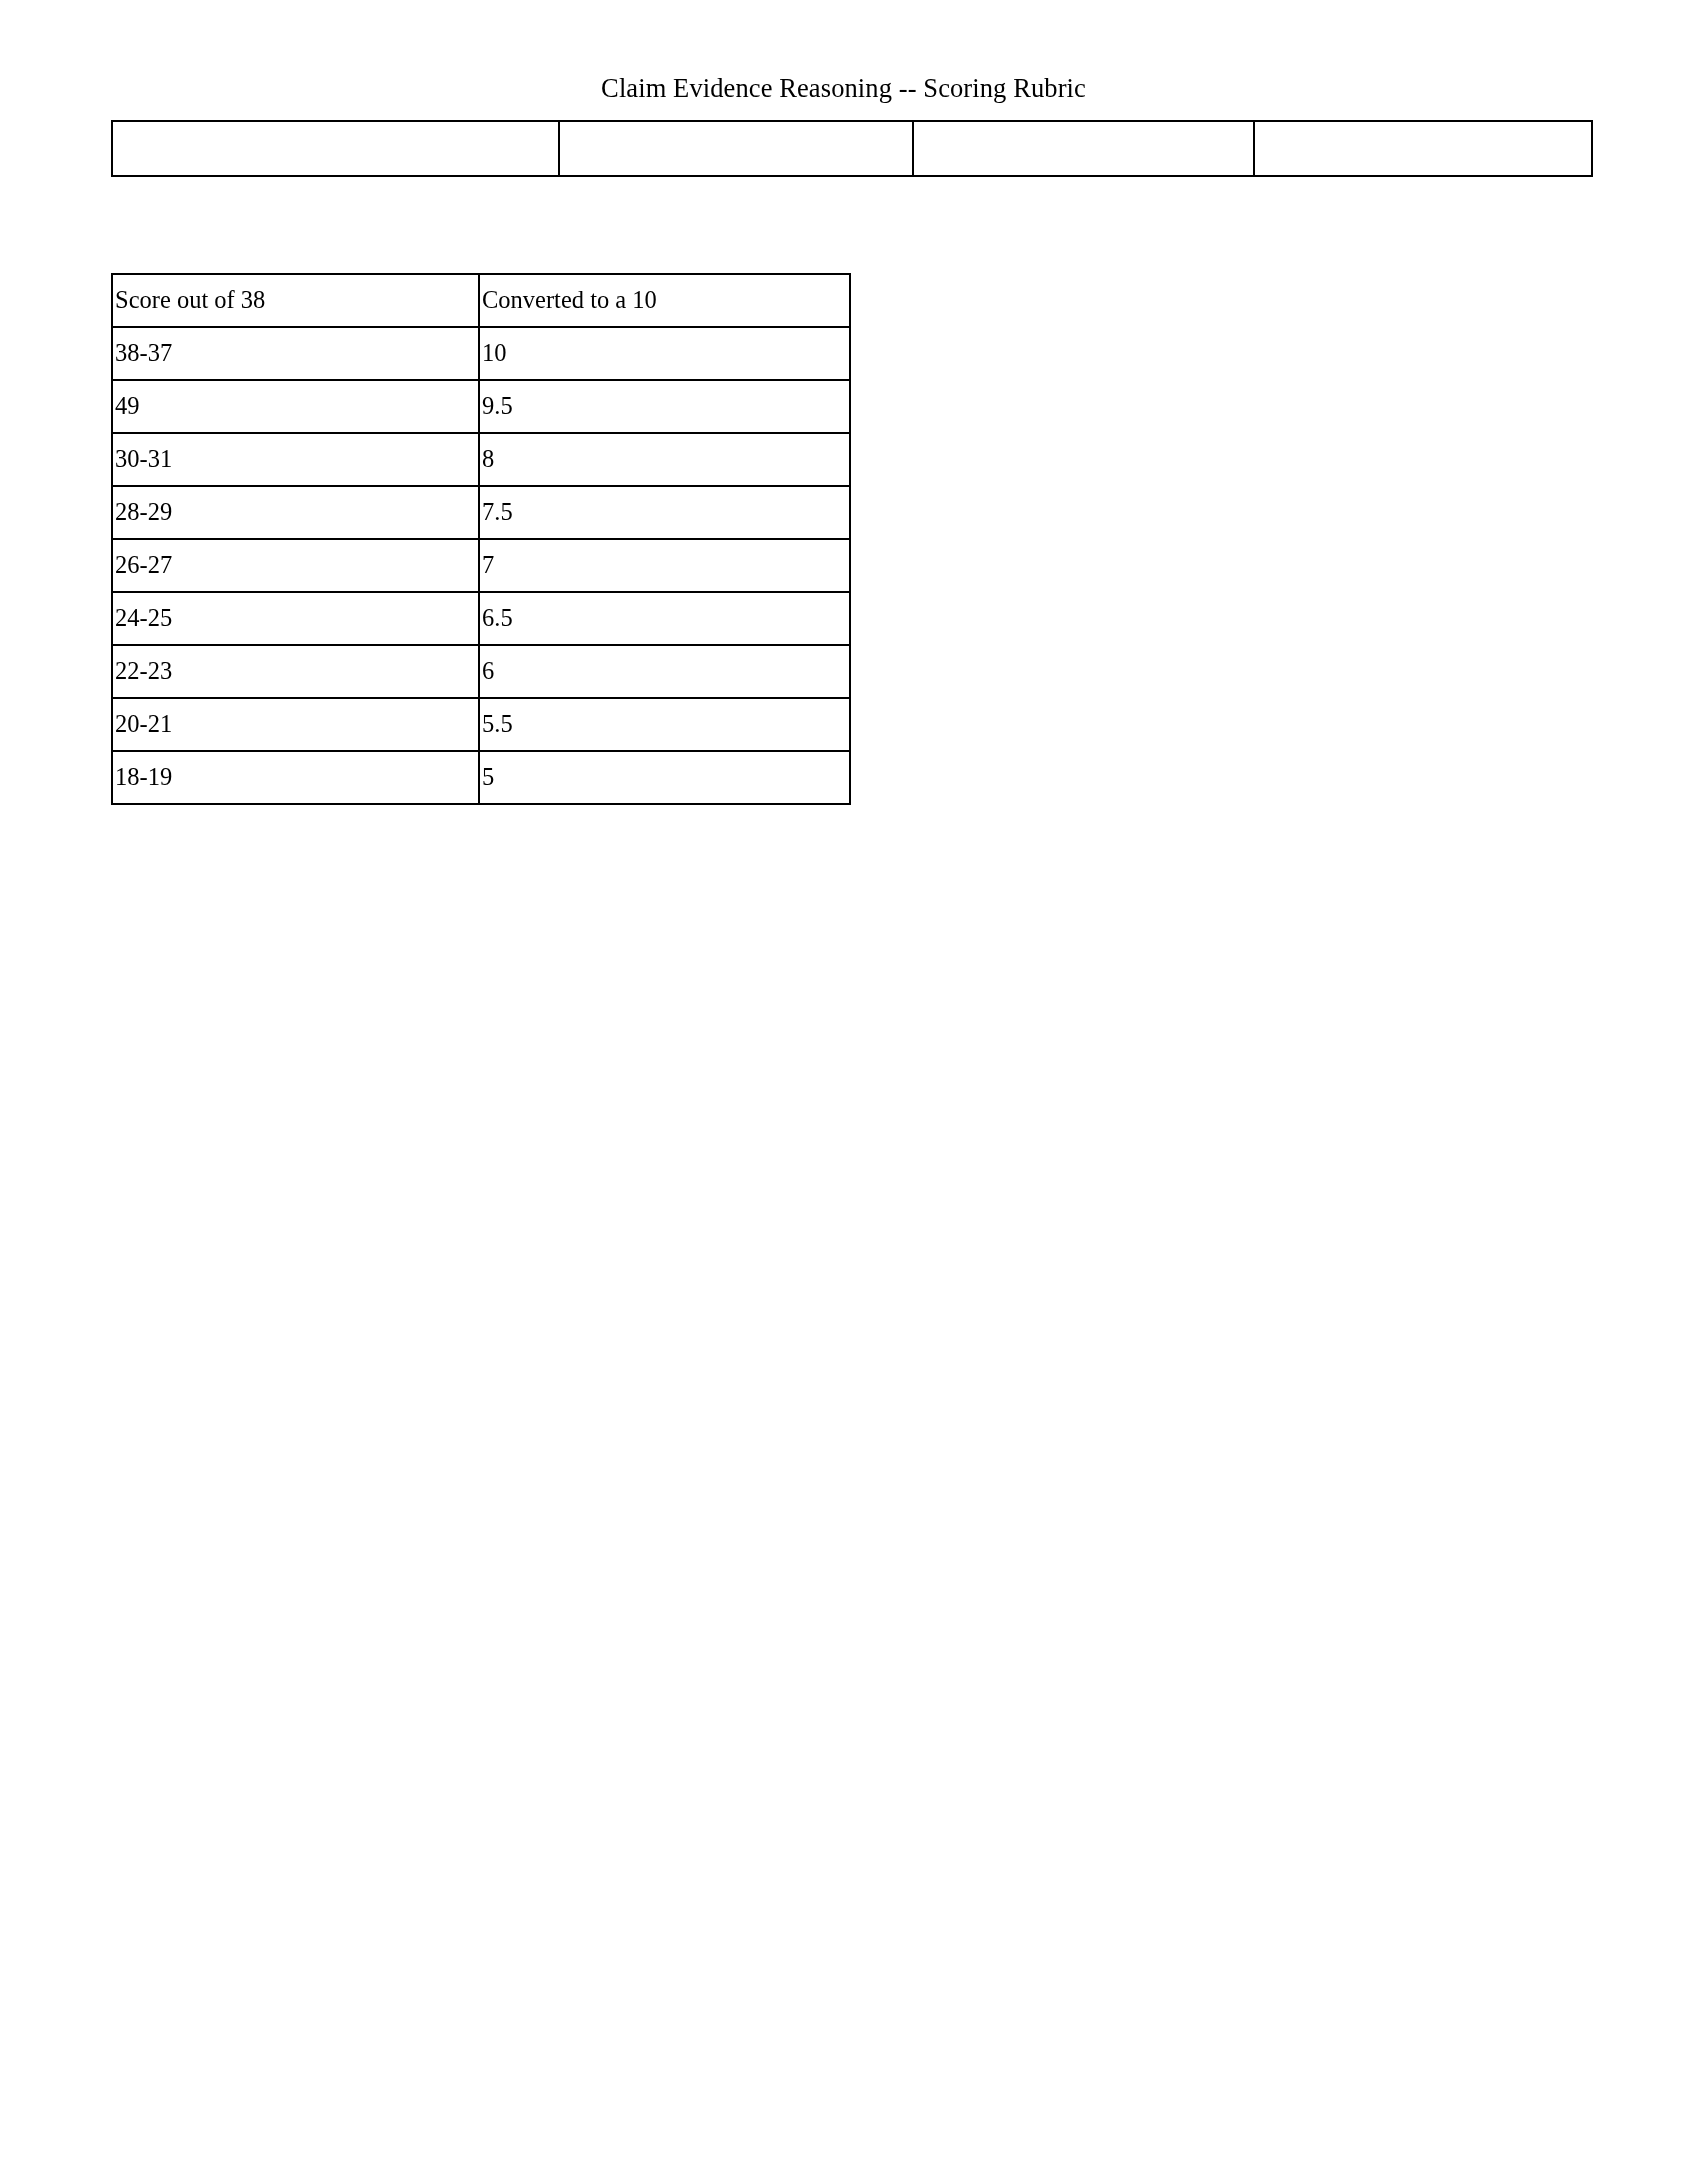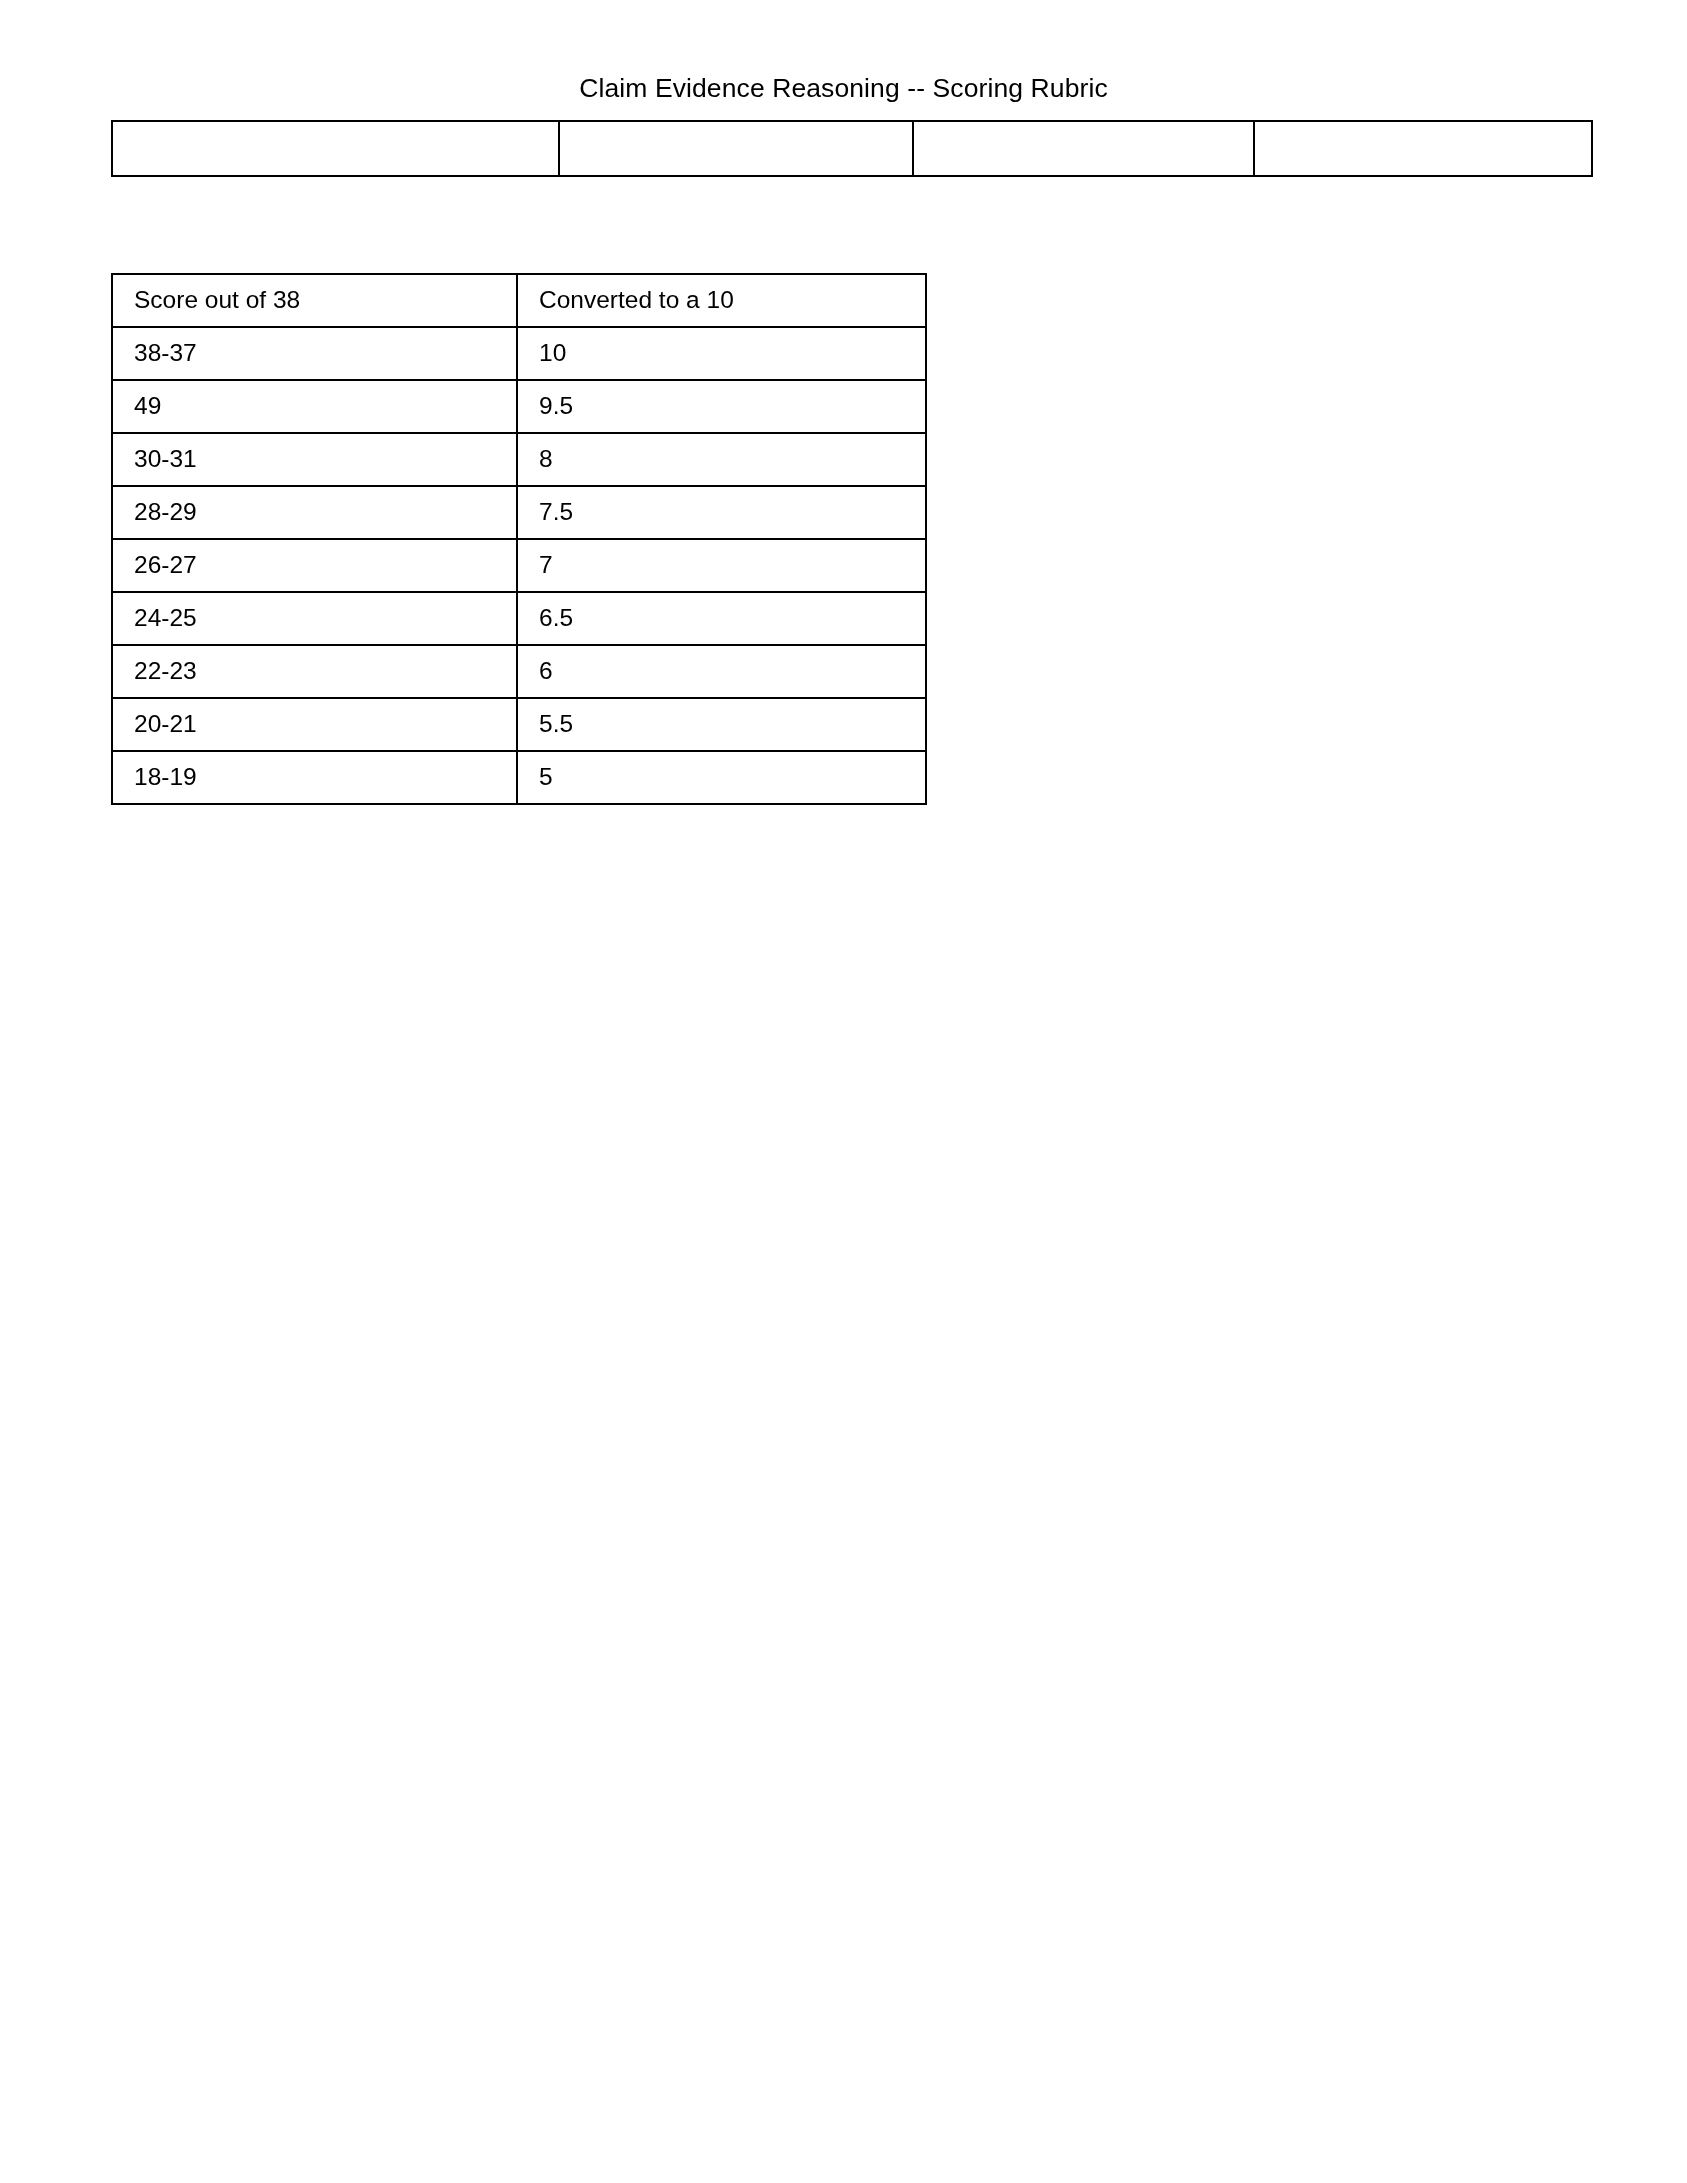--- a/index.html
+++ b/index.html
@@ -12,20 +12,21 @@
     height: 2183px;
     font-family: "Liberation Sans", sans-serif;
     color: #000000;
     position: relative;
   }
   .page {
     position: relative;
     width: 1687px;
     height: 2183px;
     box-sizing: border-box;
+    font-family: Liberation Serif, serif;
   }
   .doc-title {
     position: absolute;
     top: 73px;
     left: 0;
     width: 1687px;
     text-align: center;
     font-size: 26.5px;
     letter-spacing: 0.1px;
   }
@@ -53,21 +54,21 @@
     position: absolute;
     top: 273px;
     left: 111px;
     width: 726px;
     border-collapse: collapse;
     table-layout: fixed;
   }
   .conv-table td {
     border: 2px solid #000000;
     height: 51px;
-    padding: 0 21px;
+    padding: 0 2px;
     font-size: 24.5px;
     vertical-align: middle;
     line-height: 1.1;
   }
   .conv-table .col-score { width: 361px; }
   .conv-table .col-conv  { width: 365px; }
 </style>
 </head>
 <body>
 

